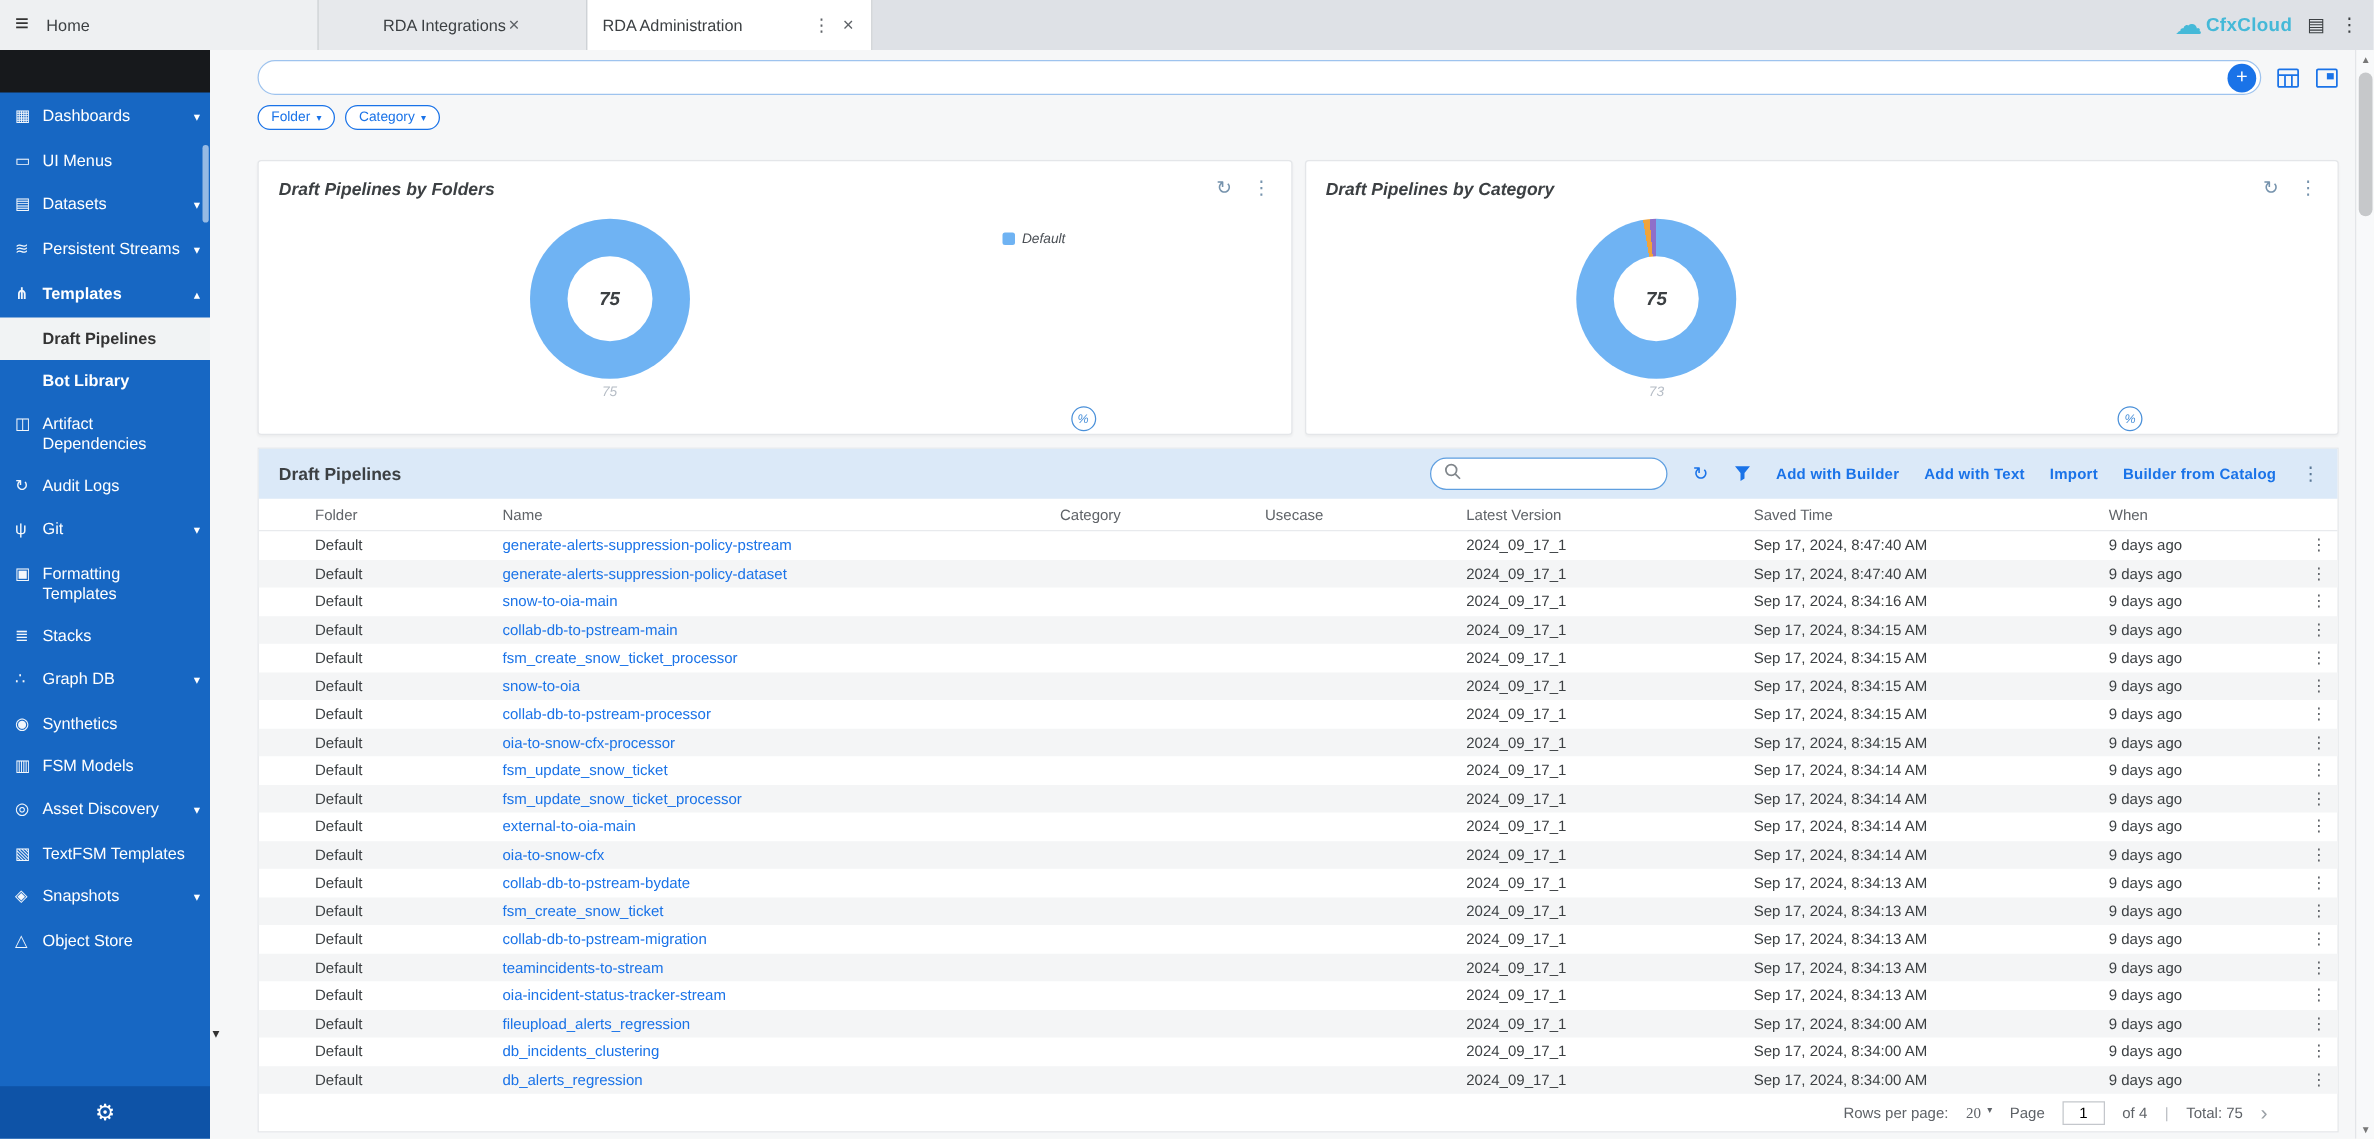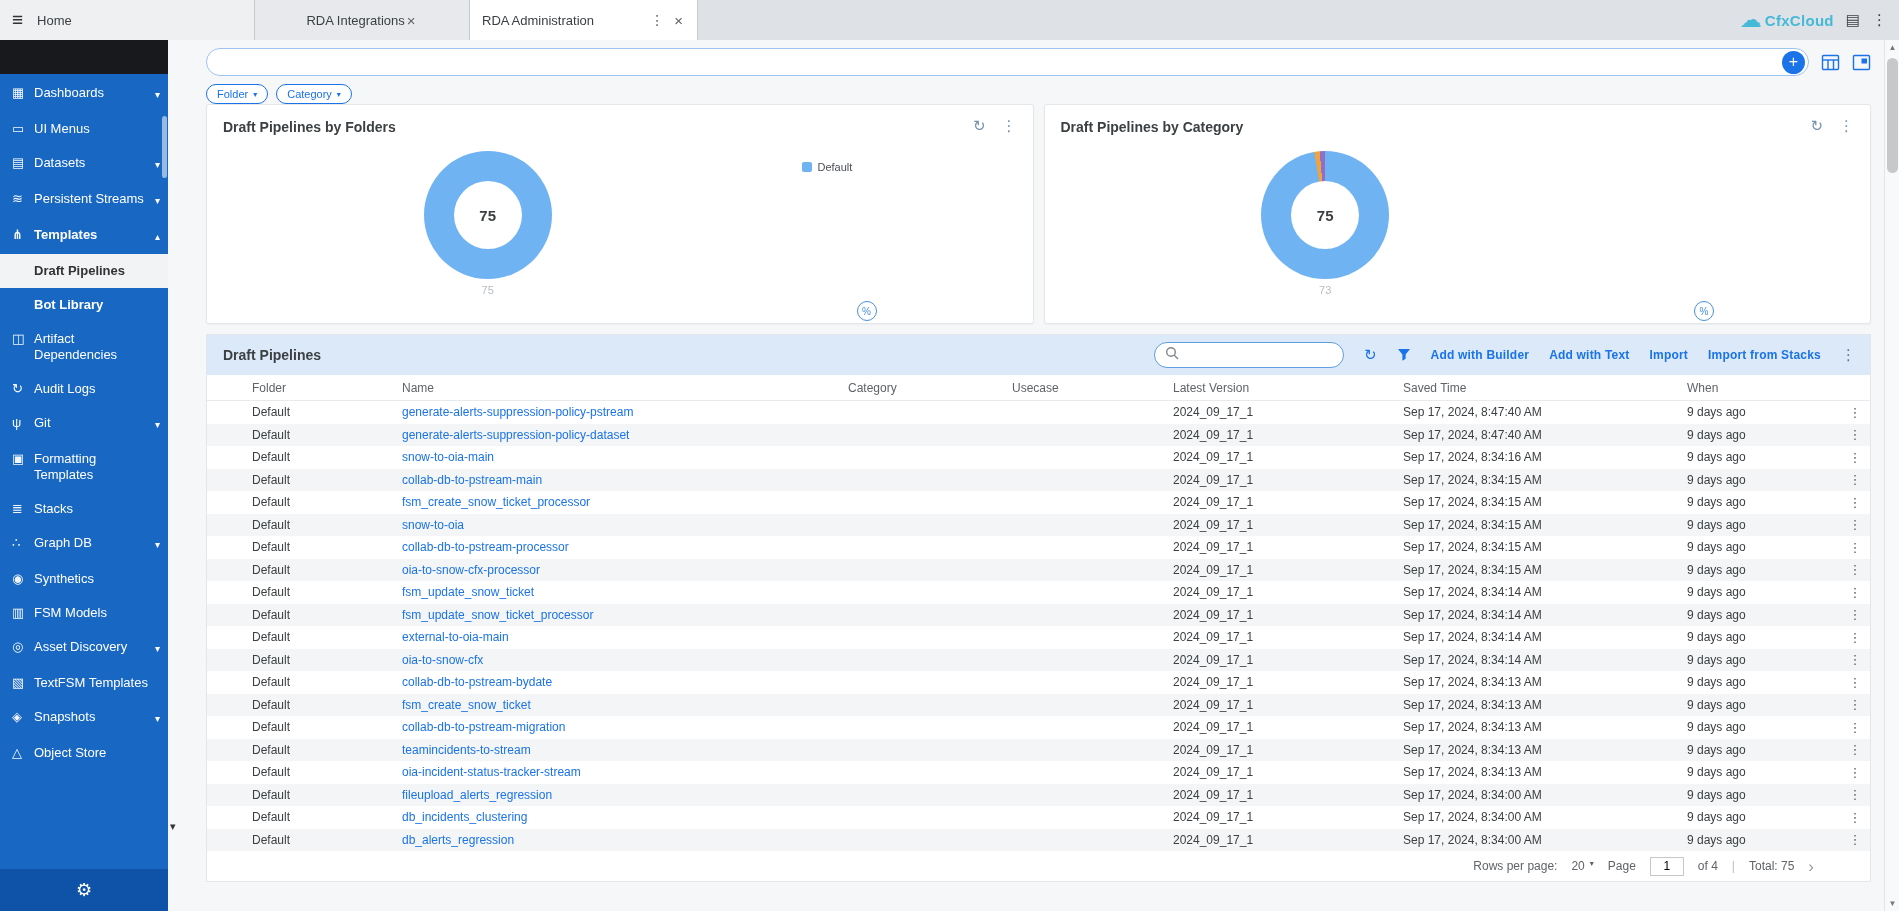--- a/index.html
+++ b/index.html
@@ -58,21 +58,21 @@
               line-height:21px; text-align:center; cursor:pointer; }
   .icon-btn { cursor:pointer; display:flex; align-items:center; }
 
   .chips { margin-top:6px; display:flex; gap:8px; }
   .chip { height:20px; border:1px solid #1a73e8; border-radius:10px; color:#1a73e8;
           font-size:11px; padding:0 10px; display:flex; align-items:center; gap:5px;
           background:#fff; cursor:pointer; }
   .chip-caret { font-size:8px; }
 
   
-  .cards { margin-top:0; display:flex; gap:10px; }
+  .cards { margin-top:24px; display:flex; gap:10px;font-style:italic; }
   .card { flex:1; height:220px; background:#fff; border:1px solid #e4e6e9;
           border-radius:3px; position:relative; box-shadow:0 1px 2px rgba(0,0,0,.04); }
   .card-title { padding:14px 16px; font-size:14px; font-weight:600; color:#3c4043; }
   .card-icons { position:absolute; top:12px; right:16px; display:flex; gap:16px;
                 color:#7693ad; font-size:15px; }
   .card-icons span { cursor:pointer; }
   .donut-wrap { position:absolute; left:34%; top:46px; transform:translateX(-50%);
                 text-align:center; }
   .donut { width:128px; height:128px; border-radius:50%; position:relative; margin:0 auto; }
   .donut-hole { position:absolute; inset:30px; background:#fff; border-radius:50%;
@@ -106,21 +106,21 @@
   .thead { height:26px; font-size:12px; color:#5f6368; border-bottom:1px solid #e8eaed; }
   .trow { height:22.5px; font-size:12px; color:#3c4043; }
   .tbody .trow:nth-child(even) { background:#f4f5f6; }
   .c-name { color:#1a73e8; text-decoration:none; cursor:pointer; overflow:hidden;
             white-space:nowrap; }
   .c-actions { text-align:center; }
   .row-kebab { color:#5f6368; font-size:13px; cursor:pointer; }
 
   .tfoot { height:30px; display:flex; align-items:center; justify-content:flex-end;
            gap:14px; font-size:12px; color:#5f6368; padding-right:56px; }
-  .rpp-value { display:flex; align-items:flex-start; gap:5px; cursor:pointer; }
+  .rpp-value { display:flex; align-items:flex-start; gap:5px; cursor:pointer;font-family:Liberation Serif, serif; }
   .rpp-caret { font-size:8px; color:#5f6368; }
   .page-input { width:34px; height:19px; border:1px solid #c4c7cc; text-align:center;
                 font-size:12px; }
   .tfoot-divider { color:#b9bdc2; }
   .next-btn { font-size:17px; color:#9aa0a6; cursor:pointer; line-height:1; }
 
   
   .vscroll { position:absolute; right:0; top:0; bottom:0; width:15px; background:#f8f9fa;
              border-left:1px solid #e3e5e8; }
   .vs-arrow { position:absolute; left:0; width:15px; text-align:center; font-size:8px;
@@ -384,21 +384,21 @@
               <path d="M1 1h12L8.6 6.4v4.4l-3.2 2V6.4z" fill="#1a73e8"></path>
             </svg>
         </span>
 
           <span class="tlink">Add with Builder</span>
 
           <span class="tlink">Add with Text</span>
 
           <span class="tlink">Import</span>
 
-          <span class="tlink">Import from Stacks</span>
+          <span class="tlink">Builder from Catalog</span>
 
         <span class="tbar-kebab">⋮</span>
       </div>
 
       <div class="thead">
         <span>Folder</span>
         <span>Name</span>
         <span>Category</span>
         <span>Usecase</span>
         <span>Latest Version</span>

